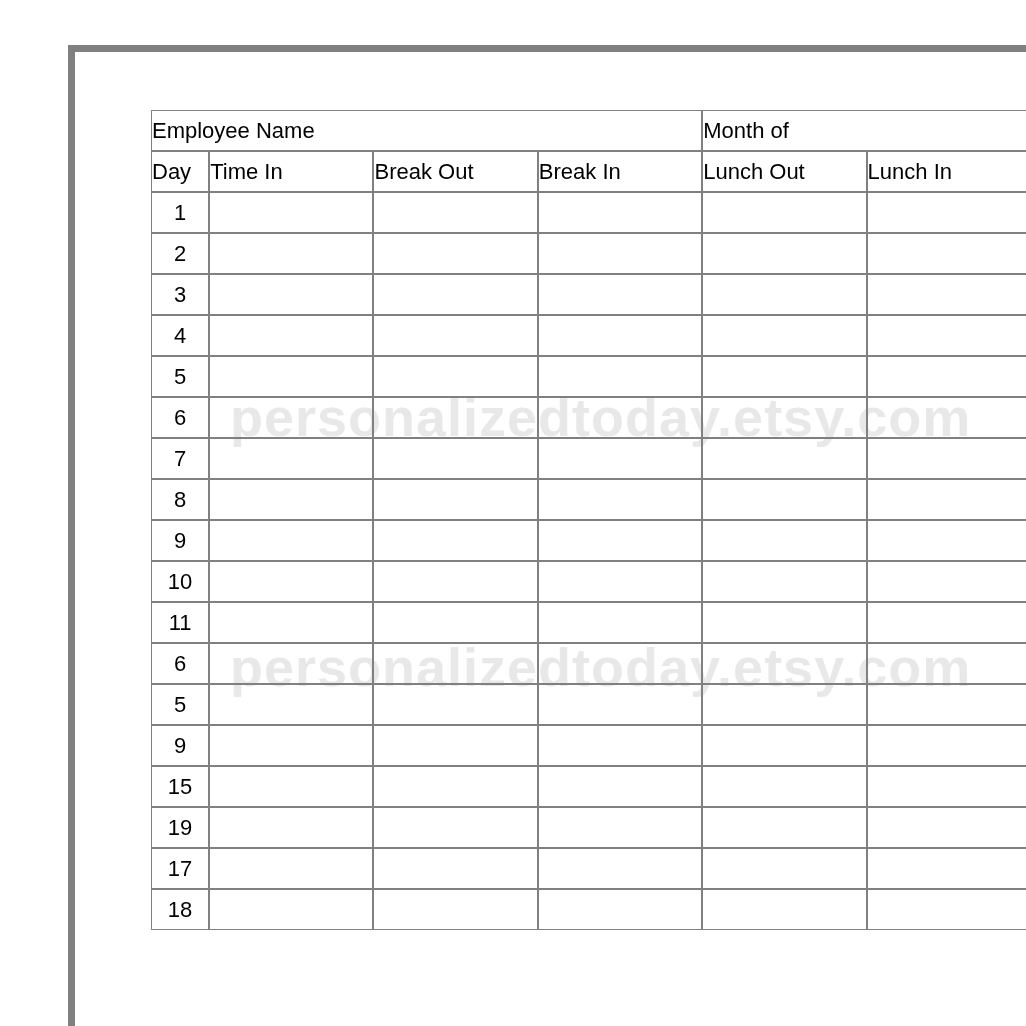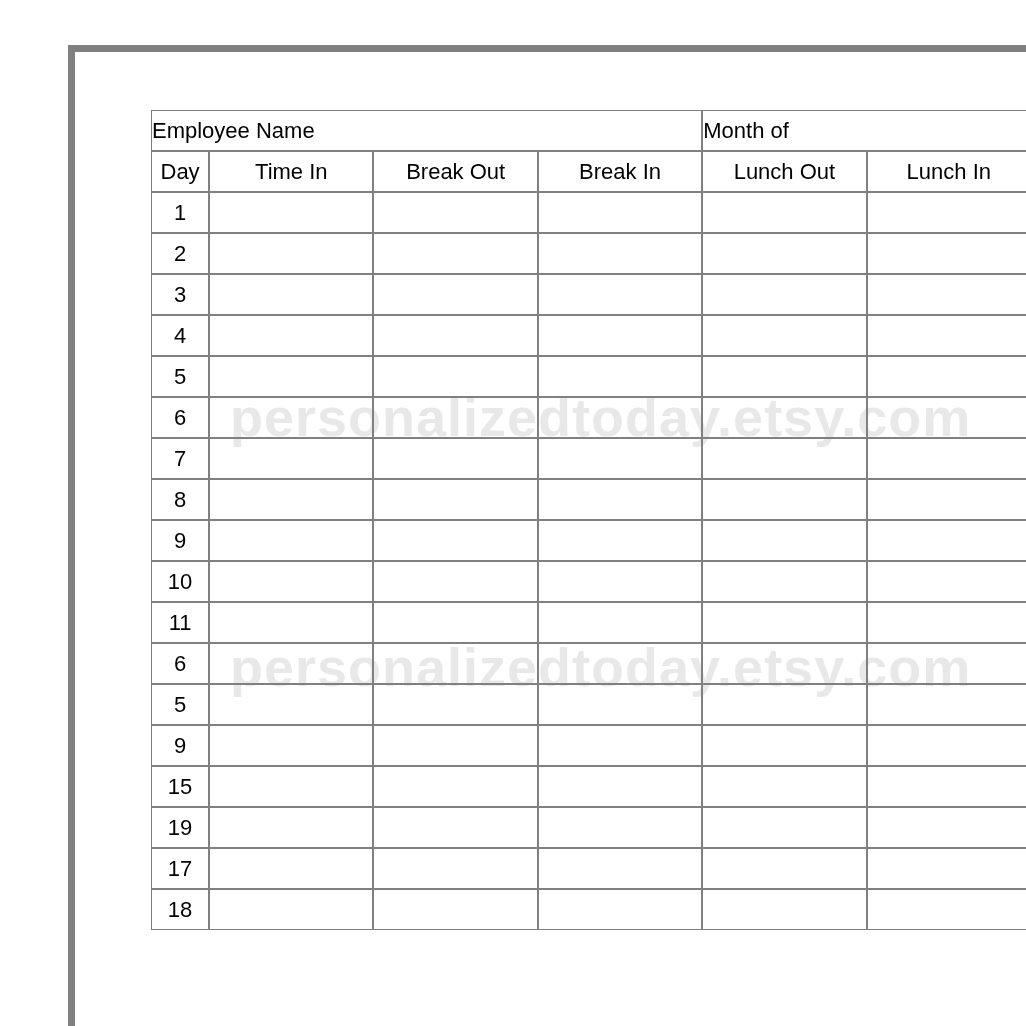--- a/index.html
+++ b/index.html
@@ -49,21 +49,21 @@
       color: #000;
       font-weight: 400;
       height: 41px;
       vertical-align: middle;
     }
     .header-row td {
       text-align: left;
       padding-left: 0;
     }
     .col-headers td {
-      text-align: center;
+      text-align: left;
     }
     .col-day {
       width: 58px;
     }
     .col-time {
       width: 164px;
     }
     .data-row td.day-cell {
       text-align: center;
     }

